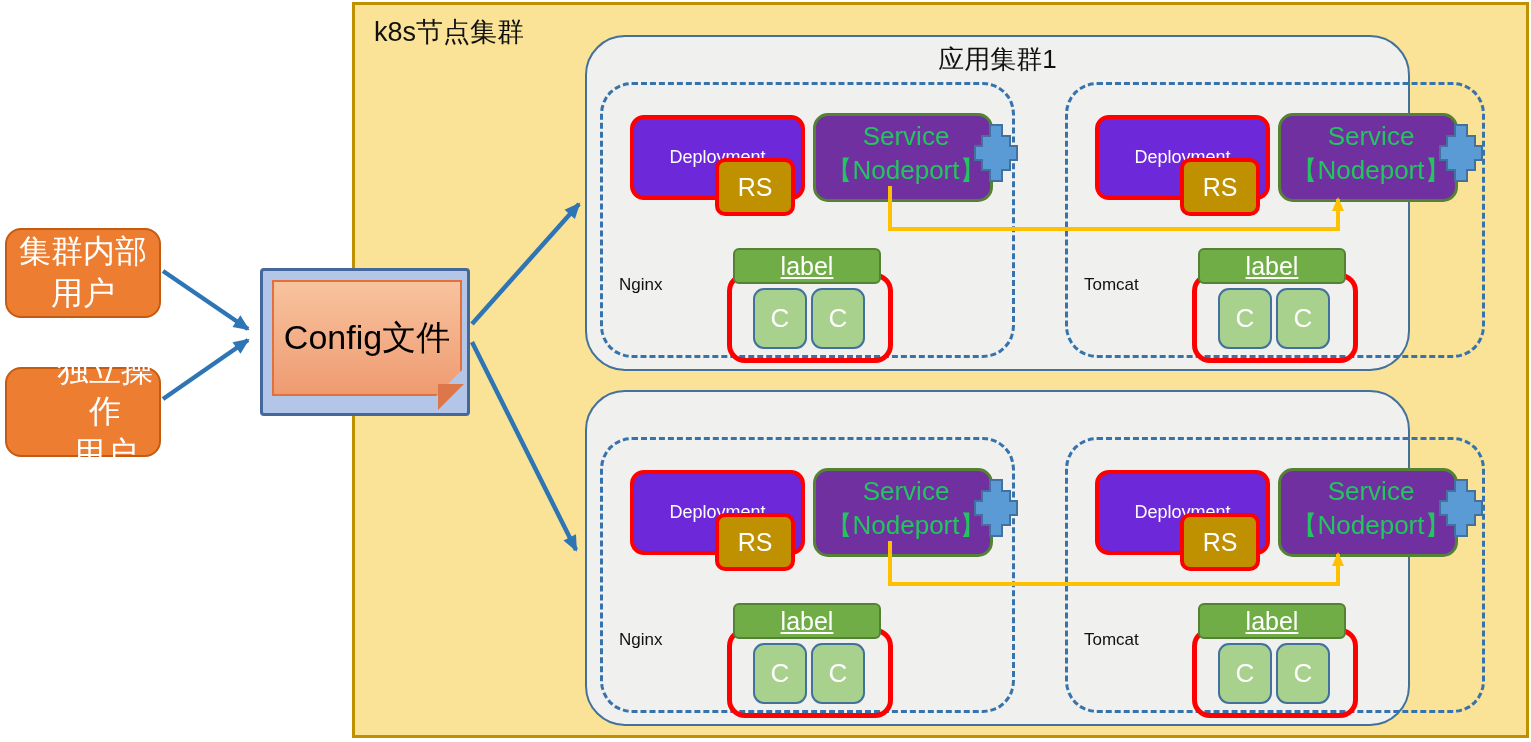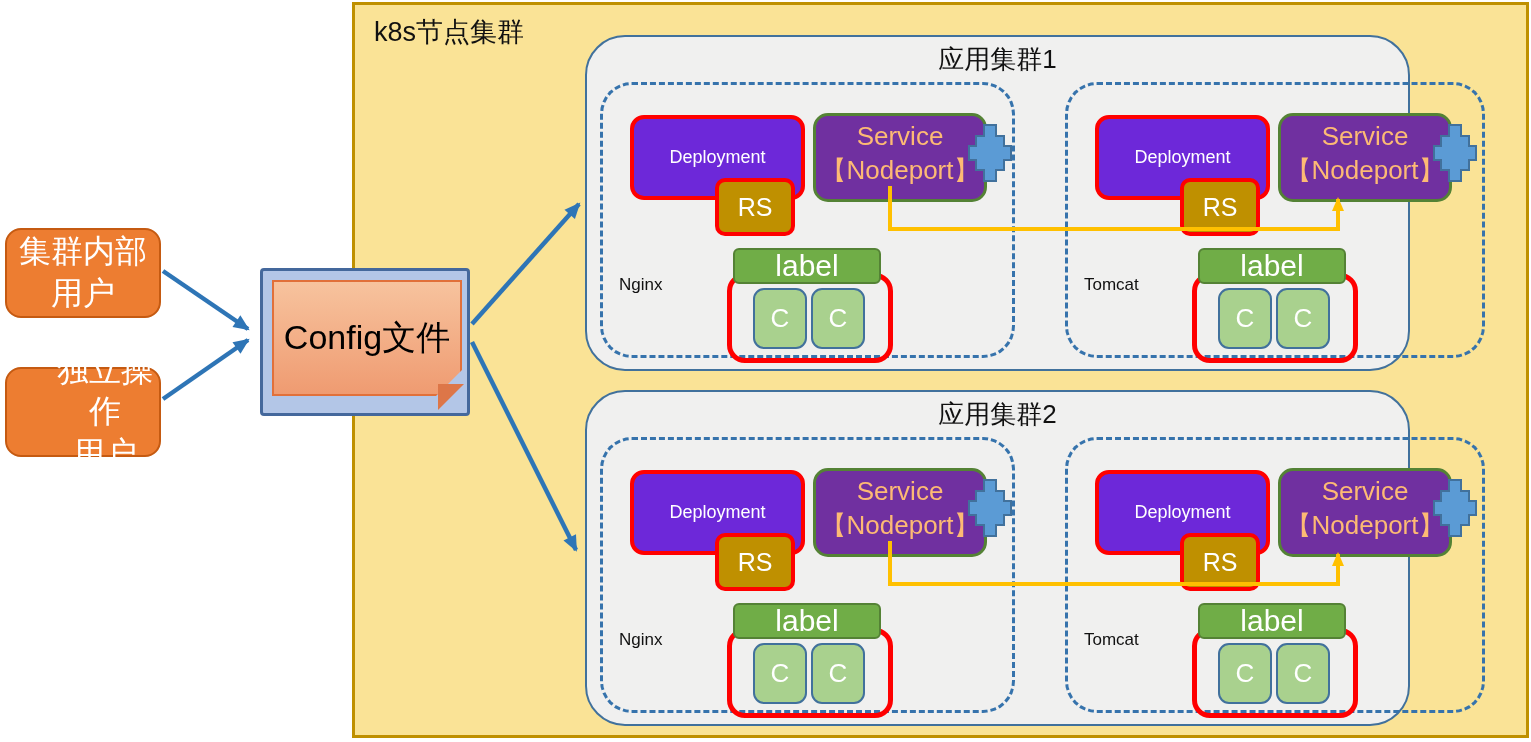--- a/index.html
+++ b/index.html
@@ -21,29 +21,29 @@
 
   
   .group{position:absolute;top:45px;height:276px;border:3px dashed #3673AC;border-radius:32px;box-sizing:border-box;}
   .group.nginx{left:13px;width:415px;}
   .group.tomcat{left:478px;width:420px;}
 
   .gname{position:absolute;left:16px;top:190px;font-size:17px;color:#111;white-space:nowrap;}
 
   .dep{position:absolute;left:27px;top:30px;width:167px;height:77px;background:#6d28d9;border:4px solid #FF0000;
        border-radius:14px;color:#fff;font-size:18px;display:flex;align-items:center;justify-content:center;z-index:2;}
-  .rs{position:absolute;left:112px;top:93px;width:72px;height:50px;background:#BF9000;border:4px solid #FF0000;
+  .rs{position:absolute;left:112px;top:73px;width:72px;height:50px;background:#BF9000;border:4px solid #FF0000;
       border-radius:10px;color:#fff;font-size:25px;display:flex;align-items:center;justify-content:center;z-index:3;}
   .svc{position:absolute;left:210px;top:28px;width:168px;height:79px;background:#7030A0;border:3px solid #548235;
-       border-radius:15px;color:#fdba74;font-size:26px;text-align:center;z-index:2;line-height:1.3;padding-top:4px;}
+       border-radius:15px;color:#22c55e;font-size:26px;text-align:center;z-index:2;line-height:1.3;padding-top:4px;padding-left:6px;}
   .svc span{display:block;}
   .plug{position:absolute;right:-28px;top:8px;width:44px;height:58px;z-index:4;}
 
   .lblbox{position:absolute;left:130px;top:163px;width:144px;height:32px;background:#70AD47;border:2px solid #548235;
-       border-radius:6px;color:#fff;font-size:30px;display:flex;align-items:center;justify-content:center;z-index:3;}
+       border-radius:6px;color:#fff;font-size:25px;display:flex;align-items:center;justify-content:center;z-index:3;text-decoration:underline;}
   .pod{position:absolute;left:124px;top:188px;width:156px;height:80px;border:5px solid #FF0000;border-radius:18px;z-index:2;}
   .cbox{position:absolute;top:10px;width:50px;height:57px;background:#A9D18E;border:2px solid #41719C;border-radius:11px;
         color:#fff;font-size:26px;display:flex;align-items:center;justify-content:center;}
   .c1{left:21px;} .c2{left:79px;}
 
   
   .user{left:5px;width:156px;height:90px;background:#ED7D31;border:2px solid #C55A11;border-radius:16px;
         color:#fff;font-size:32px;text-align:center;display:flex;flex-direction:column;justify-content:center;line-height:1.3;}
   .user1{top:228px;} .user2{top:367px;padding-left:44px;}
 
@@ -99,21 +99,20 @@
       <div class="gname">Tomcat</div>
       <div class="lblbox">label</div>
       <div class="pod">
         <div class="cbox c1">C</div>
         <div class="cbox c2">C</div>
       </div>
     </div>
   </div>
 
   <div class="abs panel panel2">
-    <div class="panel-title">应用集群2</div>
 
     <div class="group nginx">
       <div class="dep">Deployment</div>
       <div class="rs">RS</div>
       <div class="svc">
         <span>Service</span>
         <span>【Nodeport】</span>
         <svg class="plug" viewBox="0 0 44 58">
           <path d="M16,1 H28 V12 H36 V22 H43 V36 H36 V46 H28 V57 H16 V46 H8 V36 H1 V22 H8 V12 H16 Z" fill="#5B9BD5" stroke="#41719C" stroke-width="2"></path>
         </svg>

